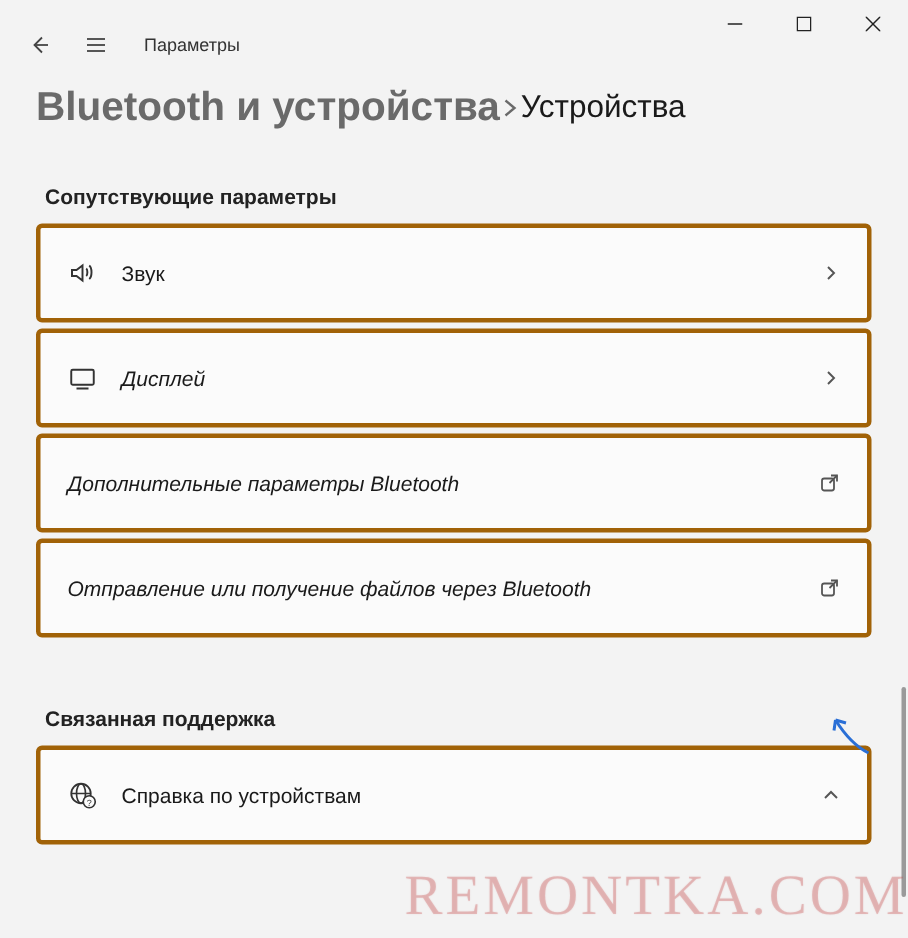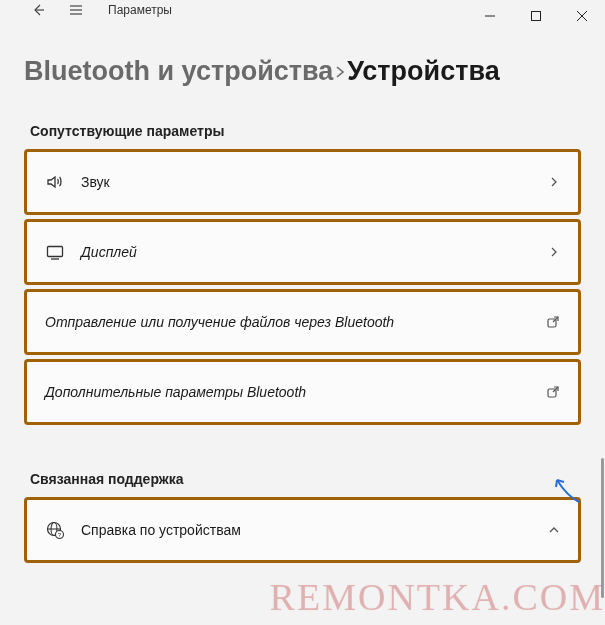--- a/index.html
+++ b/index.html
@@ -6,22 +6,22 @@
   html, body { width: 605px; height: 625px; overflow: hidden; }
   body {
     font-family: "Segoe UI", -apple-system, BlinkMacSystemFont, sans-serif;
     background: #f3f3f3;
     color: #1a1a1a;
     position: relative;
   }
   .titlebar {
     height: 40px;
     display: flex;
-    align-items: flex-start;
-    padding-left: 28px;
+    align-items: flex-end;
+    padding-left: 16px;
   }
   .titlebar-left {
     display: flex;
     align-items: center;
     gap: 18px;
   }
   .tb-btn {
     width: 20px; height: 20px;
     display: flex; align-items: center; justify-content: center;
     color: #444;
@@ -45,22 +45,22 @@
   .breadcrumb .parent {
     font-size: 27px;
     font-weight: 600;
     color: #6a6a6a;
   }
   .breadcrumb .sep {
     font-size: 20px;
     color: #6a6a6a;
   }
   .breadcrumb .current {
-    font-size: 27px;
-    font-weight: 700;
+    font-size: 21px;
+    font-weight: 400;
     color: #1a1a1a;
   }
   .content {
     padding: 0 24px;
     height: 510px;
     overflow-y: auto;
   }
   .section-header {
     font-size: 14px;
     font-weight: 700;
@@ -205,32 +205,32 @@
     </span>
     <span class="label">Дисплей</span>
     <span class="trail">
       <svg width="12" height="12" viewBox="0 0 12 12">
           <path d="M4 2 L8 6 L4 10" stroke="#555" stroke-width="1.3" fill="none"></path>
         </svg>
     </span>
   </div>
 
   <div class="card">
-    <span class="label">Отправление или получение файлов через Bluetooth</span>
+    <span class="label">Дополнительные параметры Bluetooth</span>
     <span class="trail">
       <svg width="14" height="14" viewBox="0 0 14 14">
           <rect x="2" y="4" width="8" height="8" rx="1.5" fill="none" stroke="#555" stroke-width="1.2"></rect>
           <path d="M8 2h4v4" fill="none" stroke="#555" stroke-width="1.2"></path>
           <line x1="12" y1="2" x2="7" y2="7" stroke="#555" stroke-width="1.2"></line>
         </svg>
     </span>
   </div>
 
   <div class="card">
-    <span class="label">Дополнительные параметры Bluetooth</span>
+    <span class="label">Отправление или получение файлов через Bluetooth</span>
     <span class="trail">
       <svg width="14" height="14" viewBox="0 0 14 14">
           <rect x="2" y="4" width="8" height="8" rx="1.5" fill="none" stroke="#555" stroke-width="1.2"></rect>
           <path d="M8 2h4v4" fill="none" stroke="#555" stroke-width="1.2"></path>
           <line x1="12" y1="2" x2="7" y2="7" stroke="#555" stroke-width="1.2"></line>
         </svg>
     </span>
   </div>
 
 

